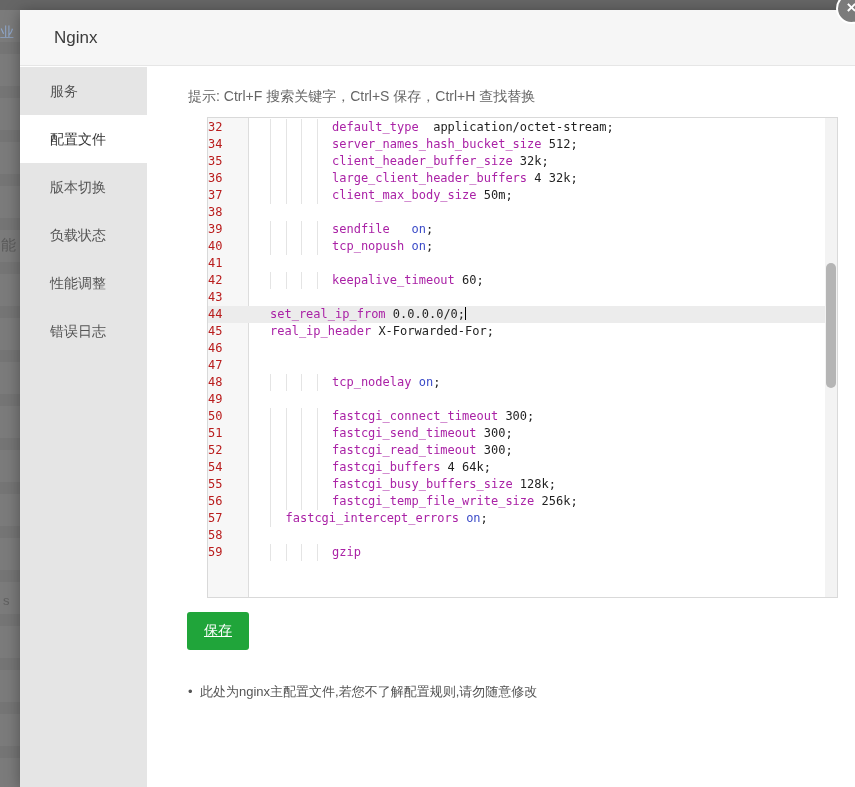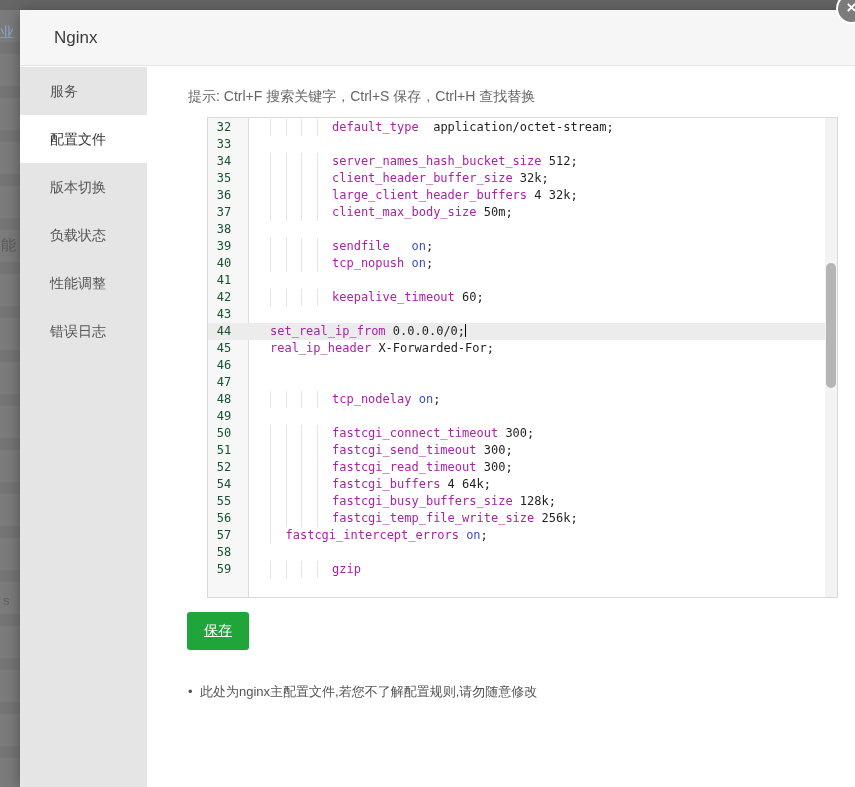--- a/index.html
+++ b/index.html
@@ -33,21 +33,21 @@
   .hint{position:absolute;left:20px;top:21px;font-size:14px;color:#666;}
 
   
   .editor{position:absolute;left:39px;top:50px;width:631px;height:481px;border:1px solid #d9d9d9;
           background:#fff;overflow:hidden;font-family:"DejaVu Sans Mono",monospace;font-size:12px;
           cursor:text;}
   .gutter-bg{position:absolute;left:0;top:0;bottom:0;width:41px;background:#f7f7f7;border-right:1px solid #ddd;}
   .cm-lines{position:absolute;left:0;top:1px;right:0;}
   .row{display:flex;height:17px;line-height:17px;}
   .row.active{background:var(--activeline);}
-  .ln{width:42px;padding-right:10px;text-align:center;color:#14532d;flex:none;}
+  .ln{width:42px;padding-right:10px;text-align:left;color:#b91c1c;flex:none;}
   .code{white-space:pre;color:var(--codetext);padding-left:20px;flex:1;}
   .tok-kw{color:var(--kw);}
   .tok-atom{color:var(--atom);}
   .tab{display:inline-block;width:15.5px;height:17px;vertical-align:top;border-left:1px solid #e4e4e4;}
   .cursor{display:inline-block;width:1px;height:13px;background:#000;vertical-align:middle;margin-top:-2px;}
   .sb-track{position:absolute;right:0;top:0;width:12px;height:479px;background:#f3f3f3;}
   .sb-thumb{position:absolute;left:1px;width:10px;border-radius:5px;background:#b5b5b5;cursor:pointer;}
 
   .save-btn{position:absolute;left:19px;top:545px;width:62px;height:38px;background:var(--accent);
             color:#fff;border:none;border-radius:3px;font-size:14px;cursor:pointer;
@@ -85,24 +85,20 @@
     <div class="hint">提示: Ctrl+F 搜索关键字，Ctrl+S 保存，Ctrl+H 查找替换</div>
 
     <div class="editor" id="editor">
       <div class="gutter-bg"></div>
       <div class="cm-lines" id="cm-lines">
           <div class="row">
             <div class="ln">32</div>
             <div class="code"><span class="tab"></span><span class="tab"></span><span class="tab"></span><span class="tab"></span><span class="tok-kw">default_type</span><span>  application/octet-stream;</span></div>
           </div>
           <div class="row">
-            <div class="ln">33</div>
-            <div class="code"></div>
-          </div>
-          <div class="row">
             <div class="ln">34</div>
             <div class="code"><span class="tab"></span><span class="tab"></span><span class="tab"></span><span class="tab"></span><span class="tok-kw">server_names_hash_bucket_size</span><span> 512;</span></div>
           </div>
           <div class="row">
             <div class="ln">35</div>
             <div class="code"><span class="tab"></span><span class="tab"></span><span class="tab"></span><span class="tab"></span><span class="tok-kw">client_header_buffer_size</span><span> 32k;</span></div>
           </div>
           <div class="row">
             <div class="ln">36</div>
             <div class="code"><span class="tab"></span><span class="tab"></span><span class="tab"></span><span class="tab"></span><span class="tok-kw">large_client_header_buffers</span><span> 4 32k;</span></div>

